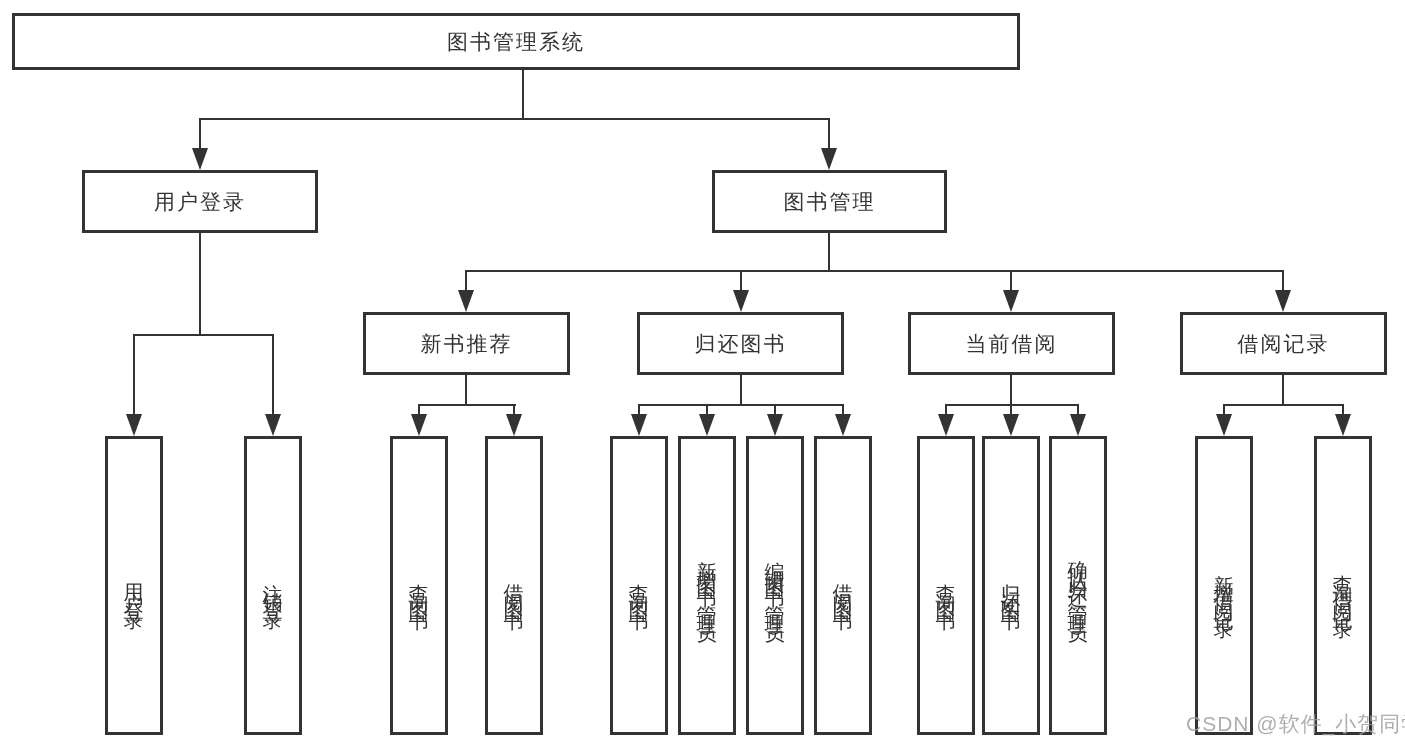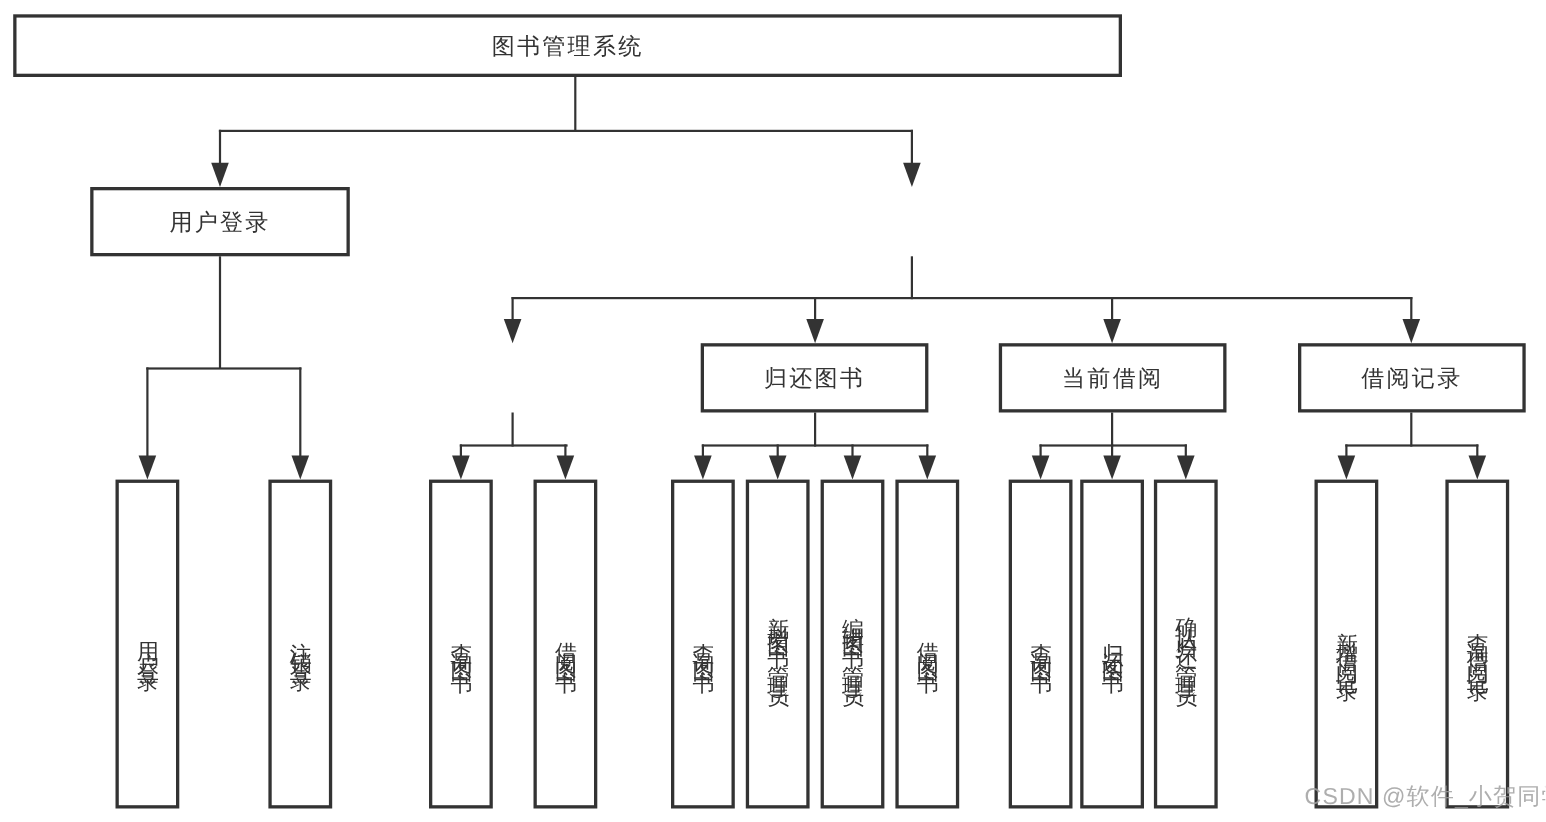--- a/index.html
+++ b/index.html
@@ -67,39 +67,45 @@
   <div class="vl" style="left:522px;top:70px;height:49px"></div>
   <div class="hl" style="left:199px;top:118px;width:631px"></div>
   <div class="vl" style="left:199px;top:118px;height:32px"></div>
   <div class="ah" style="left:192px;top:148px"></div>
   <div class="vl" style="left:828px;top:118px;height:32px"></div>
   <div class="ah" style="left:821px;top:148px"></div>
 
   <div class="box h" style="left:82px;top:170px;width:236px;height:63px">
     <span>用户登录</span>
   </div>
+  <div class="box h" style="left:712px;top:170px;width:235px;height:63px">
+    <span>图书管理</span>
+  </div>
 
   <div class="vl" style="left:199px;top:233px;height:102px"></div>
   <div class="hl" style="left:133px;top:334px;width:141px"></div>
   <div class="vl" style="left:133px;top:334px;height:82px"></div>
   <div class="ah" style="left:126px;top:414px"></div>
   <div class="vl" style="left:272px;top:334px;height:82px"></div>
   <div class="ah" style="left:265px;top:414px"></div>
 
   <div class="vl" style="left:828px;top:233px;height:39px"></div>
   <div class="hl" style="left:465px;top:270px;width:819px"></div>
   <div class="vl" style="left:465px;top:270px;height:22px"></div>
   <div class="ah" style="left:458px;top:290px"></div>
   <div class="vl" style="left:740px;top:270px;height:22px"></div>
   <div class="ah" style="left:733px;top:290px"></div>
   <div class="vl" style="left:1010px;top:270px;height:22px"></div>
   <div class="ah" style="left:1003px;top:290px"></div>
   <div class="vl" style="left:1282px;top:270px;height:22px"></div>
   <div class="ah" style="left:1275px;top:290px"></div>
 
+  <div class="box h" style="left:363px;top:312px;width:207px;height:63px">
+    <span>新书推荐</span>
+  </div>
   <div class="box h" style="left:637px;top:312px;width:207px;height:63px">
     <span>归还图书</span>
   </div>
   <div class="box h" style="left:1180px;top:312px;width:207px;height:63px">
     <span>借阅记录</span>
   </div>
   <div class="box h" style="left:908px;top:312px;width:207px;height:63px">
     <span>当前借阅</span>
   </div>
 

